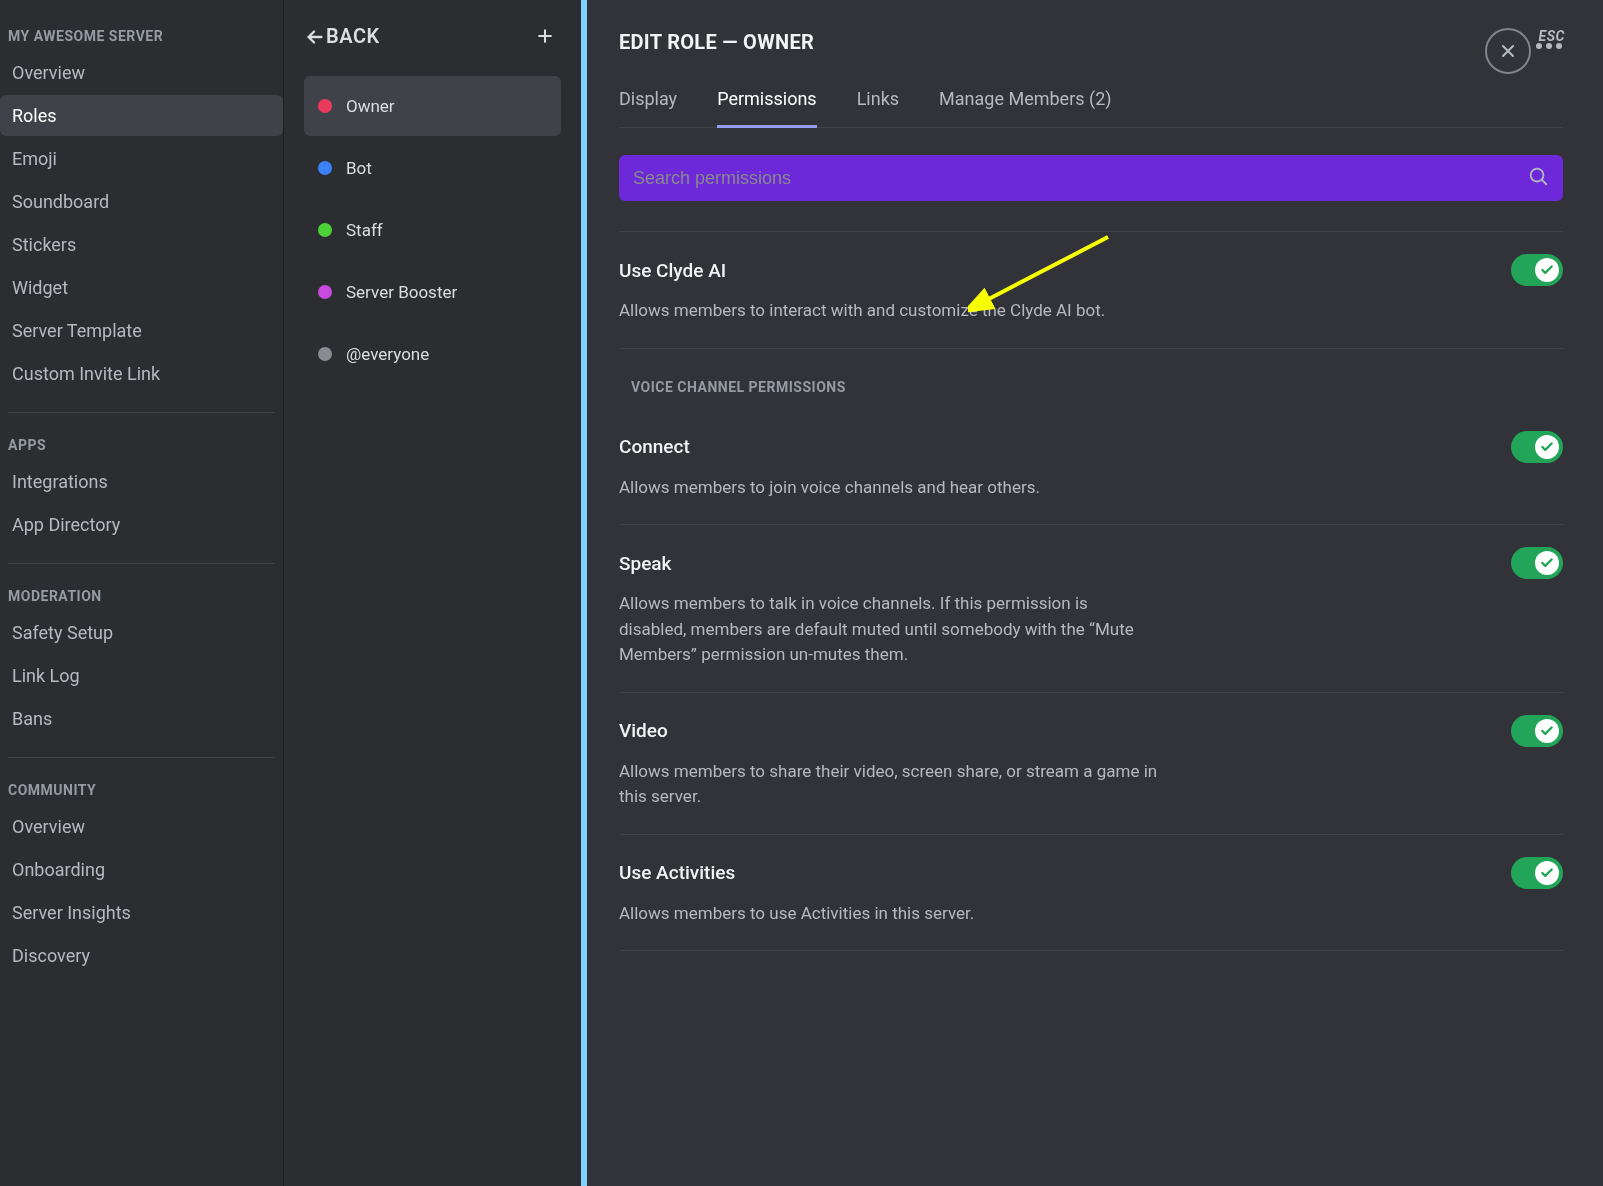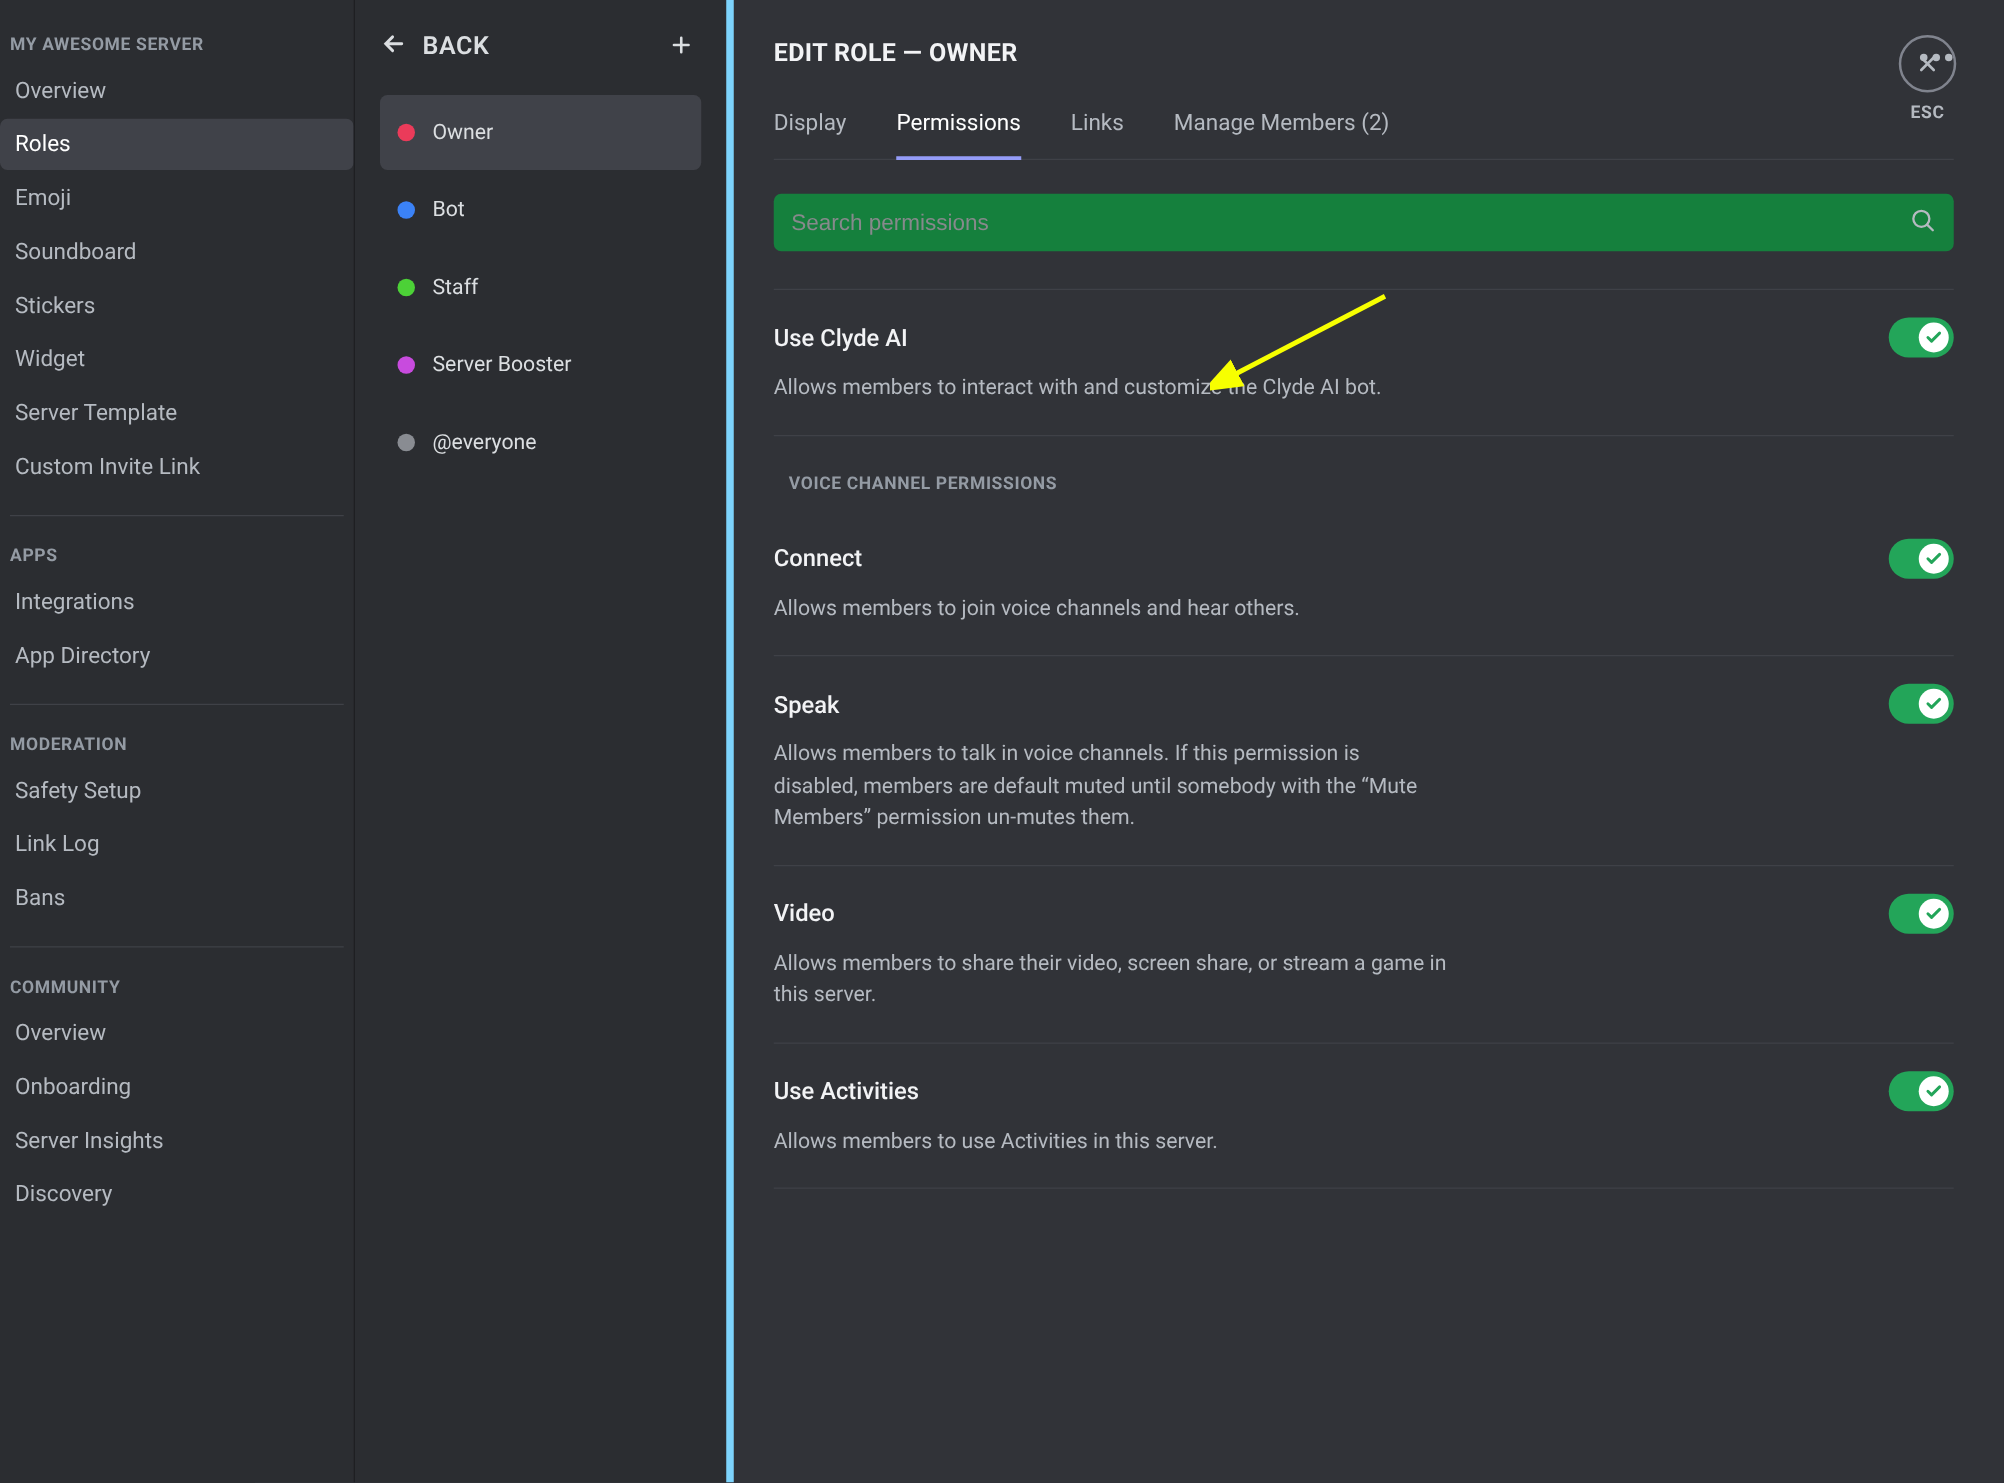--- a/index.html
+++ b/index.html
@@ -44,22 +44,21 @@
     padding: 20px;
   }
   .back-row {
     display: flex;
     align-items: center;
     justify-content: space-between;
     margin-bottom: 24px;
   }
   .back-btn {
     display: flex;
-    align-items: flex-start;
-    gap: 12px;
+    align-items: flex-end;
     cursor: pointer;
     color: #dbdee1;
     font-size: 20px;
     font-weight: 600;
     letter-spacing: 0.5px;
   }
   .plus-btn {
     width: 32px; height: 32px;
     display: flex; align-items: center; justify-content: center;
     cursor: pointer; color: #dbdee1;
@@ -118,21 +117,21 @@
     font-size: 18px;
     color: #b5bac1;
     cursor: pointer;
     border-bottom: 3px solid transparent;
     margin-bottom: -1px;
   }
   .tab.active { color: #fff; border-bottom-color: #949cf7; }
   .search-box {
     display: flex;
     align-items: center;
-    background: #15803d;
+    background: #6d28d9;
     border-radius: 6px;
     padding: 10px 14px;
     margin-bottom: 30px;
     margin-top: 27px;
   }
   .search-input {
     flex: 1;
     background: transparent;
     border: none;
     outline: none;
@@ -185,23 +184,24 @@
     background: #fff;
     border-radius: 50%;
     display: flex; align-items: center; justify-content: center;
   }
   .toggle-knob svg { width: 14px; height: 14px; }
   .close-container {
     position: absolute;
     top: 28px;
     right: 38px;
     display: flex;
-    flex-direction: column;
-    align-items: center;
+    flex-direction: row;
+    align-items: flex-start;
     gap: 8px;
+    font-style: italic;
   }
   .close-btn {
     width: 46px; height: 46px;
     border: 2px solid #80848e;
     border-radius: 50%;
     display: flex; align-items: center; justify-content: center;
     cursor: pointer;
     color: #b5bac1;
   }
   .close-label { font-size: 14px; font-weight:700; color: #b5bac1; letter-spacing: 0.5px; }

